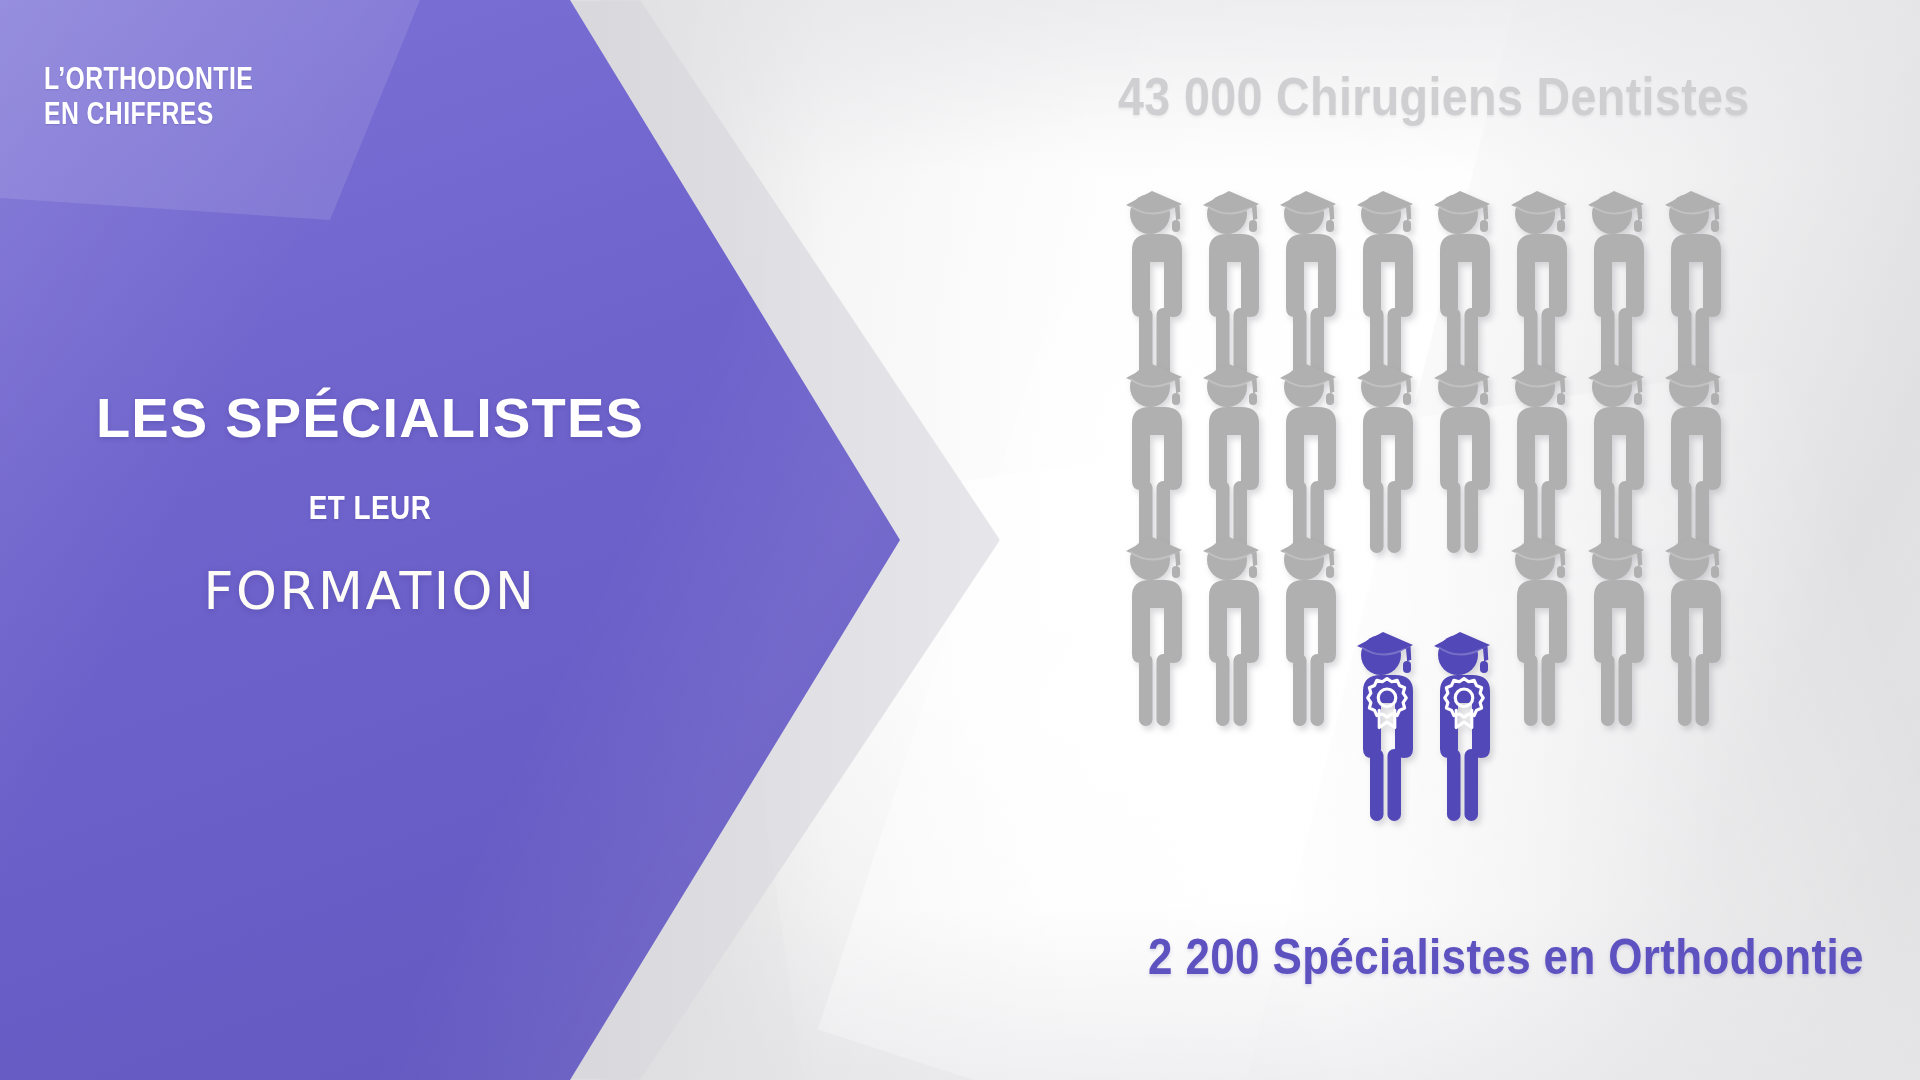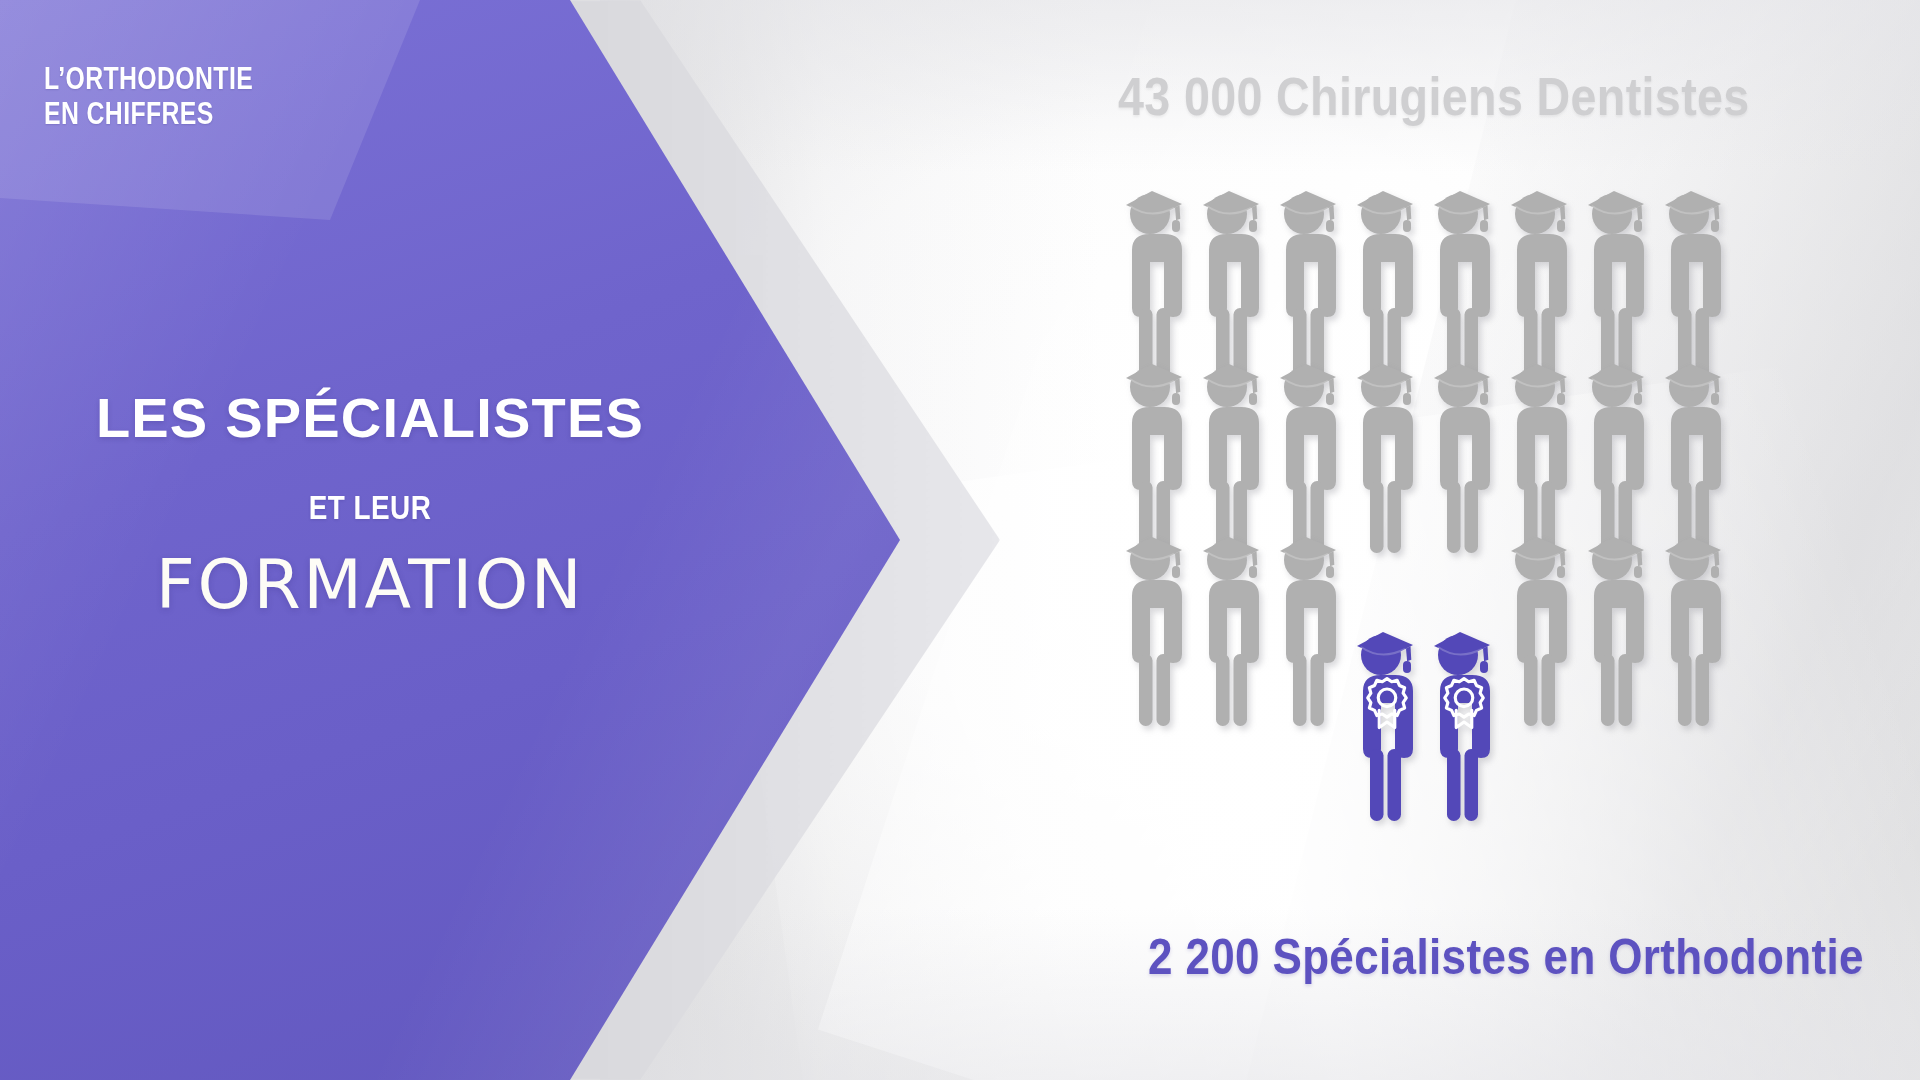--- a/index.html
+++ b/index.html
@@ -87,21 +87,21 @@
     line-height:1;white-space:nowrap;
     text-shadow:0 2px 5px rgba(45,35,115,.22);
   }
   .t-sub{
     margin-top:42px;color:#ffffff;font-weight:700;font-size:34px;letter-spacing:.6px;
     font-family:"Liberation Sans Narrow","Liberation Sans",sans-serif;
     transform:scaleX(.82);
     text-shadow:0 1px 3px rgba(45,35,115,.2);
   }
   .t-big{
-    margin-top:18px;color:#fdfcf6;font-weight:400;font-size:68px;letter-spacing:2.5px;
+    margin-top:34px;color:#fdfcf6;font-weight:400;font-size:52px;letter-spacing:2.5px;
     font-family:"DejaVu Sans","Liberation Sans",sans-serif;
     text-shadow:0 2px 6px rgba(45,35,115,.22);
   }
 
   
   .cap{
     position:absolute;white-space:nowrap;font-weight:700;
     font-family:"Liberation Sans Narrow","Liberation Sans",sans-serif;
     transform-origin:left center;
   }

